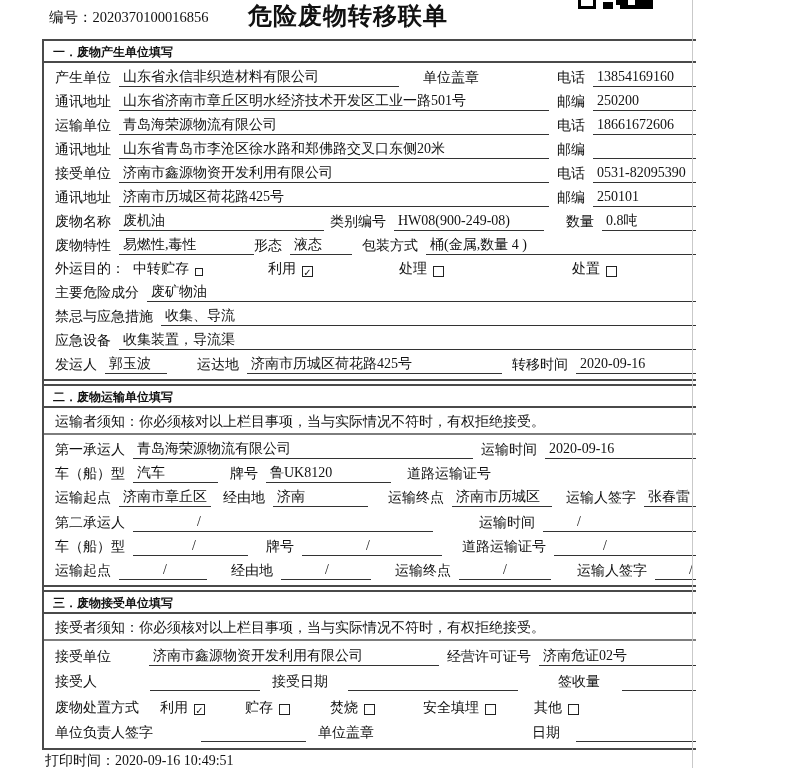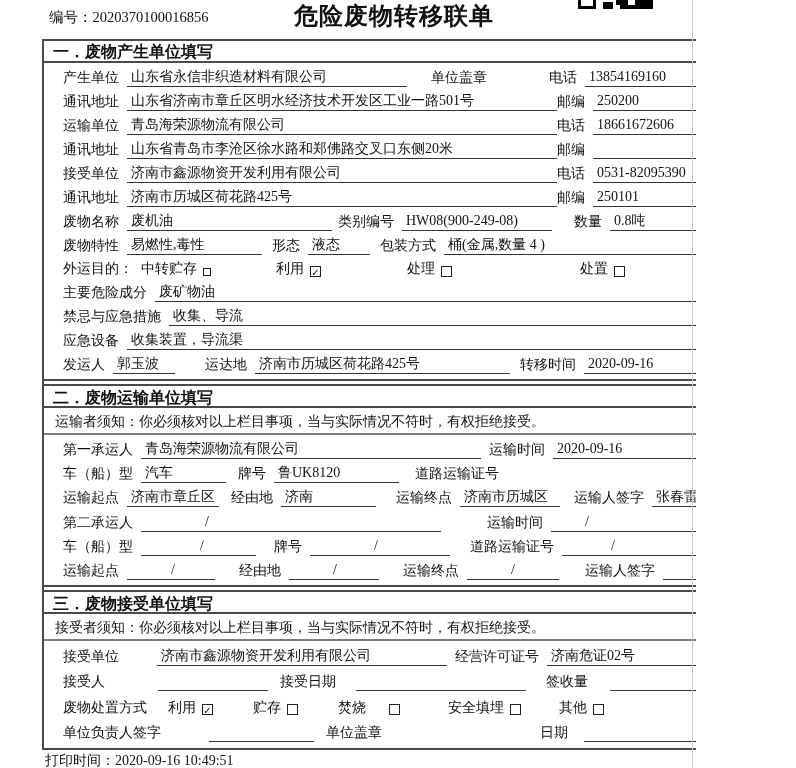--- a/index.html
+++ b/index.html
@@ -3,40 +3,40 @@
 <meta charset="utf-8">
 <style>
   html,body{margin:0;padding:0;background:#fff;}
   body{width:796px;height:768px;font-family:"Liberation Serif","DejaVu Serif",serif;color:#111;font-size:14px;}
   .page{position:relative;width:696px;height:768px;overflow:hidden;background:#fff;}
   .edge-line{position:absolute;top:0;bottom:0;right:3px;width:1px;background:#c9c9c9;}
 
   
   .doc-no{position:absolute;left:49px;top:8px;font-size:14.5px;white-space:nowrap;}
   .main-title{position:absolute;left:0;width:100%;top:0;text-align:center;font-size:24px;font-weight:900;
-              font-family:"Liberation Sans","DejaVu Sans",sans-serif;letter-spacing:1px;padding-left:46px;}
+              font-family:"Liberation Sans","DejaVu Sans",sans-serif;letter-spacing:1px;}
   .qr{position:absolute;left:578px;top:0;width:78px;height:10px;}
   .qr i{position:absolute;background:#000;}
   .qr .q1{left:0;top:0;width:12px;height:6px;background:transparent;border:3px solid #000;border-top:none;}
   .qr .q2{left:25px;top:2px;width:10px;height:7px;}
   .qr .q3{left:38px;top:0;width:12px;height:5px;}
   .qr .q4{left:42px;top:5px;width:33px;height:4px;}
   .qr .q5{left:57px;top:0;width:18px;height:5px;}
 
   
   .tbl{position:absolute;left:42px;top:39px;width:713px;height:711px;border:2px solid #4a4a4a;
        box-sizing:border-box;display:flex;flex-direction:column;background:#fff;}
   .sec-h{flex:0 0 auto;box-sizing:border-box;height:22px;border-bottom:2px solid #4a4a4a;
-         font-family:Liberation Sans, sans-serif;font-weight:700;font-size:16px;
+         font-family:Liberation Sans, sans-serif;font-weight:700;font-size:12px;
          padding:1px 8px 0 9px;line-height:20px;}
   .sec-h.mid{height:24px;border-top:2px solid #4a4a4a;line-height:21px;}
   .gap{flex:0 0 3px;}
   .notice{flex:0 0 auto;box-sizing:border-box;height:27px;border-bottom:2px solid #7d7d7d;
           padding:4px 6px 0 11px;line-height:19px;}
-  .body{box-sizing:border-box;display:flex;flex-direction:column;justify-content:space-around;padding:2px 8px;}
+  .body{box-sizing:border-box;display:flex;flex-direction:column;justify-content:space-around;padding:2px 0;}
   .b1{flex:0 0 318px;border-bottom:2px solid #4a4a4a;}
   .b2{flex:0 0 152px;border-bottom:2px solid #4a4a4a;}
   .b3{flex:1 1 auto;}
 
   
   .row{display:flex;align-items:flex-end;padding:0 0 0 11px;line-height:18px;}
   .lb{white-space:nowrap;margin-right:8px;flex:0 0 auto;}
   .v{border-bottom:1px solid #333;padding:0 4px 0 4px;white-space:nowrap;box-sizing:border-box;
      flex:0 0 auto;min-height:18px;overflow:hidden;}
   .v.gr{flex:1 1 auto;}
@@ -117,21 +117,21 @@
         <span class="v" style="width:205px">废机油</span>
         <span class="lb" style="margin-left:6px">类别编号</span>
         <span class="v" style="width:150px">HW08(900-249-08)</span>
         <span class="lb" style="margin-left:22px">数量</span>
         <span class="v gr">0.8吨</span>
       </div>
 
       <div class="row">
         <span class="lb">废物特性</span>
         <span class="v" style="width:135px">易燃性,毒性</span>
-        <span class="lb" style="margin-left:10px">形态</span>
+        <span class="lb" style="">形态</span>
         <span class="v" style="width:62px">液态</span>
         <span class="lb" style="margin-left:10px">包装方式</span>
         <span class="v gr">桶(金属,数量 4 )</span>
       </div>
 
       <div class="row">
         <span class="lb">外运目的：</span>
         <span class="lb" style="margin-right:0">中转贮存</span>
         <span class="cb sm"></span>
         <span class="lb" style="margin-left:65px;margin-right:0">利用</span>
@@ -236,31 +236,31 @@
         <span class="v" style="width:290px;margin-left:30px">济南市鑫源物资开发利用有限公司</span>
         <span class="lb" style="margin-left:8px">经营许可证号</span>
         <span class="v" style="width:175px">济南危证02号</span>
       </div>
 
       <div class="row">
         <span class="lb">接受人</span>
         <span class="v" style="width:110px;margin-left:45px"></span>
         <span class="lb" style="margin-left:12px">接受日期</span>
         <span class="v" style="width:170px;margin-left:12px"></span>
-        <span class="lb" style="margin-left:20px">签收量</span>
+        <span class="lb" style="margin-left:40px">签收量</span>
         <span class="v" style="width:150px;margin-left:14px"></span>
       </div>
 
       <div class="row">
         <span class="lb">废物处置方式</span>
         <span class="lb" style="margin-left:13px;margin-right:0">利用</span>
         <span class="cb">✓</span>
         <span class="lb" style="margin-left:40px;margin-right:0">贮存</span>
         <span class="cb"></span>
-        <span class="lb" style="margin-left:40px;margin-right:17px">焚烧</span>
+        <span class="lb" style="margin-left:40px;margin-right:0">焚烧</span>
         <span class="cb"></span>
         <span class="lb" style="margin-left:48px;margin-right:0">安全填埋</span>
         <span class="cb"></span>
         <span class="lb" style="margin-left:38px;margin-right:0">其他</span>
         <span class="cb"></span>
       </div>
 
       <div class="row">
         <span class="lb">单位负责人签字</span>
         <span class="v" style="width:105px;margin-left:40px"></span>

